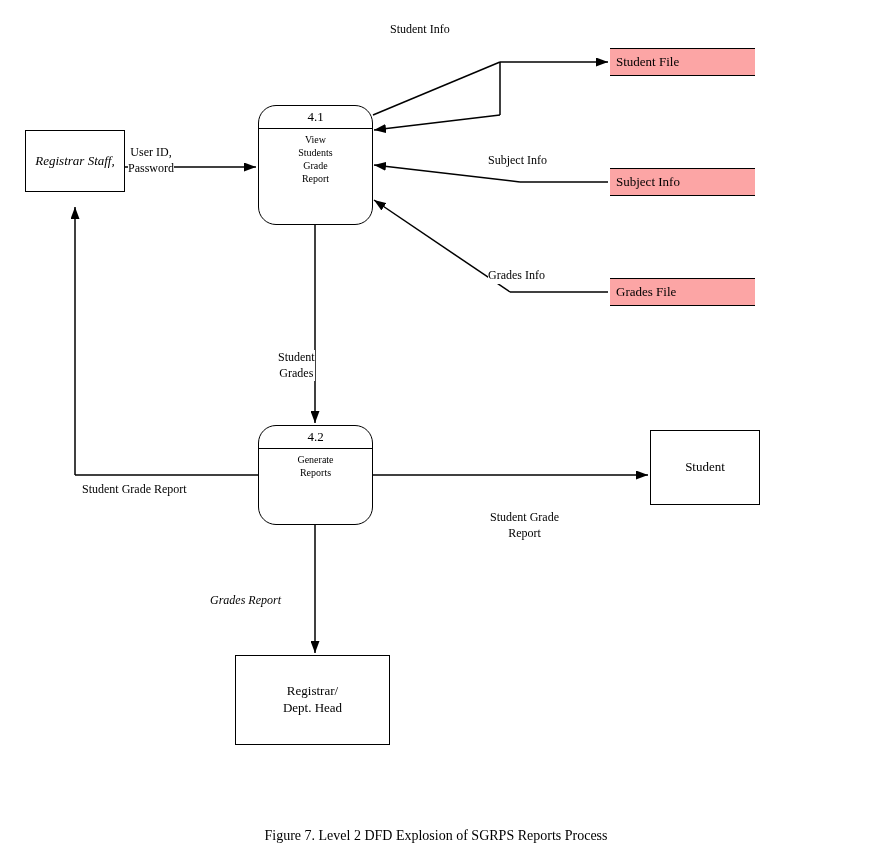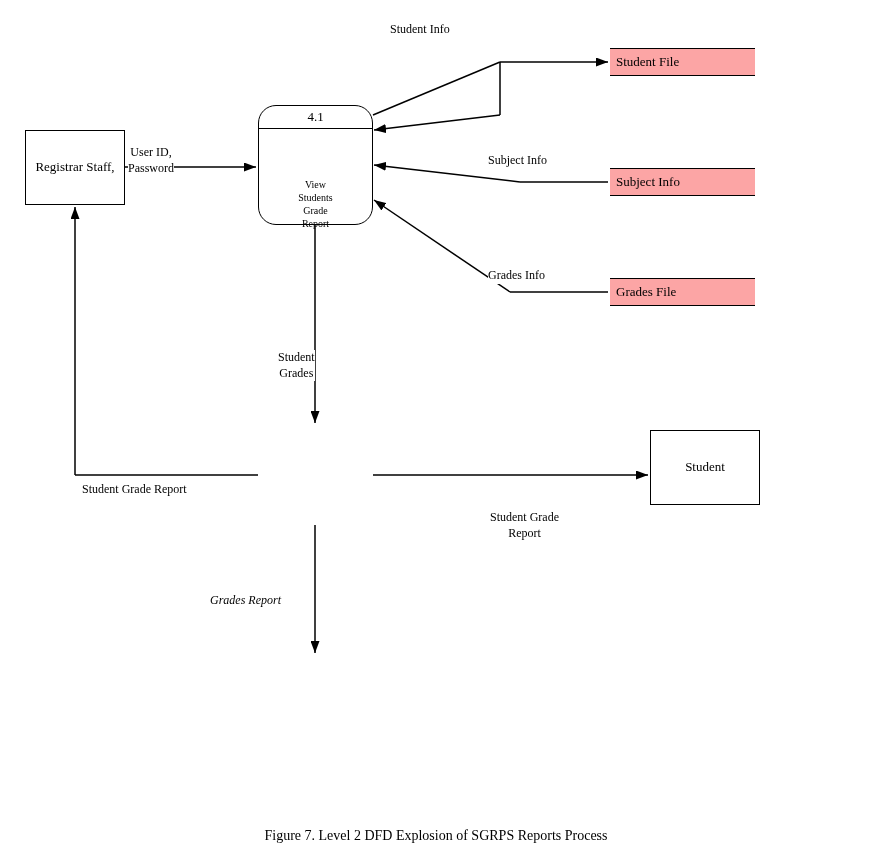--- a/index.html
+++ b/index.html
@@ -29,21 +29,20 @@
       position: absolute;
       border: 1.5px solid #000;
       border-radius: 18px;
       text-align: center;
       display: flex;
       flex-direction: column;
       align-items: center;
       justify-content: flex-start;
       background: #fff;
       font-size: 13px;
-      gap: 45px;
     }
     .process-header {
       border-bottom: 1.5px solid #000;
       width: 100%;
       text-align: center;
       padding: 3px 0;
       font-size: 13px;
     }
     .process-body {
       padding: 4px 6px;
@@ -145,29 +144,36 @@
 
     <line x1="315" y1="525" x2="315" y2="653" stroke="#000" stroke-width="1.5" marker-end="url(#arrowhead)"></line>
 
   </svg>
 
   <div class="process" style="left:258px; top:105px; width:115px; height:120px;">
     <div class="process-header">4.1</div>
     <div class="process-body">View<br>Students<br>Grade<br>Report</div>
   </div>
 
-
-  <div class="entity" style="left:25px; top:130px; width:100px; height:75px;">
+  <div class="process" style="left:258px; top:425px; width:115px; height:100px;">
+    <div class="process-header">4.2</div>
+    <div class="process-body">Generate<br>Reports</div>
+  </div>
+
+  <div class="entity" style="left:25px; top:130px; width:100px; height:62px;font-style:italic;">
     <span>Registrar Staff,</span>
   </div>
 
   <div class="entity" style="left:650px; top:430px; width:110px; height:75px;">
     <span>Student</span>
   </div>
 
+  <div class="entity" style="left:235px; top:655px; width:155px; height:90px;">
+    <span>Registrar/<br>Dept. Head</span>
+  </div>
 
   <div class="datastore" style="left:610px; top:48px; width:145px; height:28px;">
     <span>Student File</span>
   </div>
 
   <div class="datastore" style="left:610px; top:168px; width:145px; height:28px;">
     <span>Subject Info</span>
   </div>
 
   <div class="datastore" style="left:610px; top:278px; width:145px; height:28px;">

